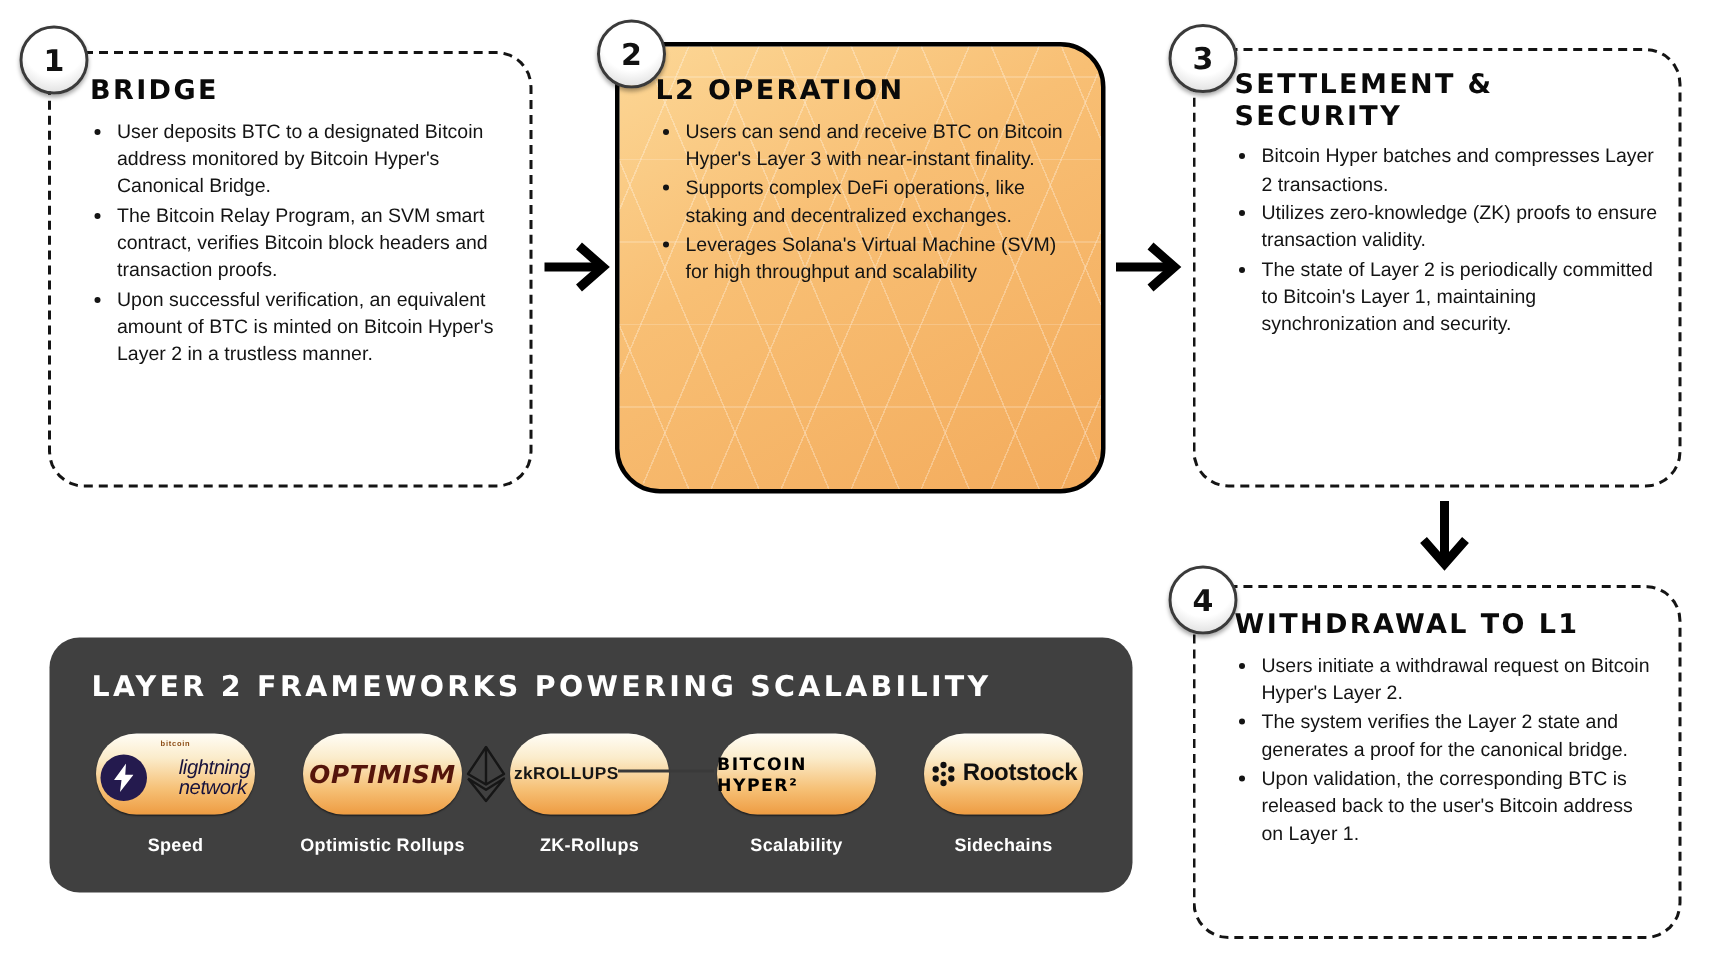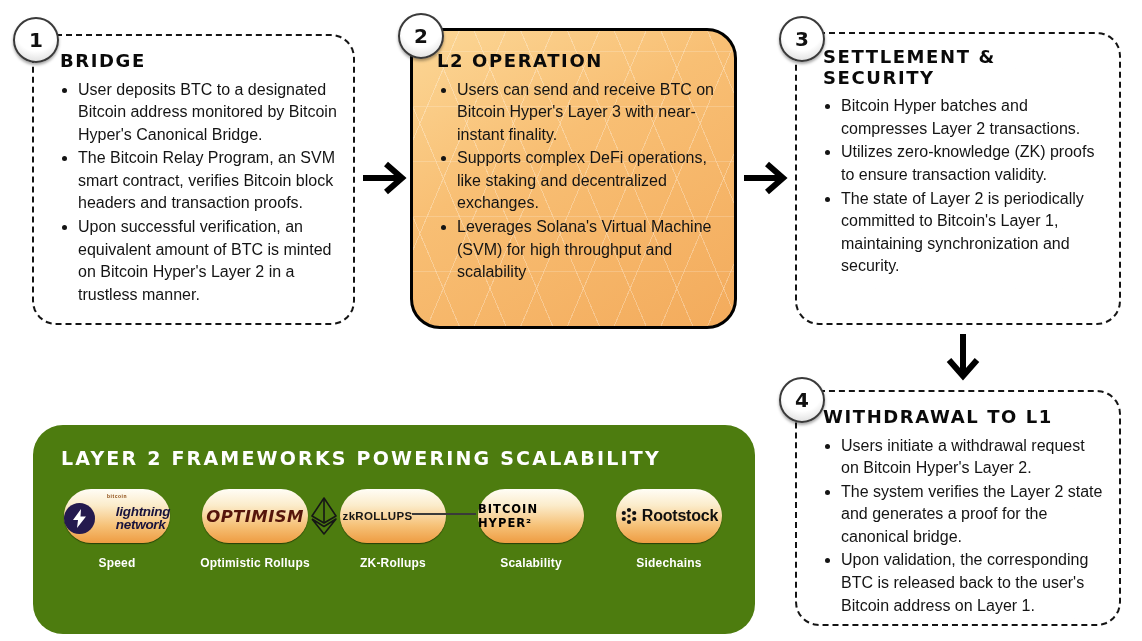--- a/index.html
+++ b/index.html
@@ -32,49 +32,49 @@
   .card4 .badge{left:-18px;top:-15px;}
 
   .card-title{position:relative;margin:0;font-family:"DejaVu Sans", sans-serif;font-weight:800;
     color:#0a0a0a;font-size:18px;letter-spacing:1.6px;line-height:1.15;z-index:2;}
   .card1 .card-title{padding:15px 10px 0 26px;}
   .card2 .card-title{padding:20px 10px 0 24px;}
   .card3 .card-title{padding:13px 10px 0 26px;max-width:240px;}
   .card4 .card-title{padding:15px 10px 0 26px;}
 
   .bullets{position:relative;margin:7px 0 0 0;padding:0 14px 0 44px;z-index:2;}
-  .bullets li{font-size:16px;line-height:1.41;color:#141414;margin-bottom:1px;}
+  .bullets li{font-size:13px;line-height:1.41;color:#141414;margin-bottom:1px;}
 
   
   .arrow{position:absolute;}
   .arrow path{stroke:#000;stroke-width:6;fill:none;stroke-linecap:butt;stroke-linejoin:miter;}
   .arrow1{left:361px;top:157px;}
   .arrow2{left:742px;top:157px;}
   .arrow3{left:942px;top:331px;}
 
   
-  .banner{position:absolute;left:33px;top:425px;width:722px;height:209px;box-sizing:border-box;
-    background:#4d7c0f;border-radius:30px;padding:24px 30px 0 28px;}
+  .banner{position:absolute;left:33px;top:425px;width:722px;height:170px;box-sizing:border-box;
+    background:#404040;border-radius:20px;padding:24px 30px 0 28px;}
   .banner-title{margin:0;color:#ffffff;font-family:"DejaVu Sans", sans-serif;font-weight:800;
     font-size:19px;letter-spacing:2.2px;line-height:1;}
   .fw-row{display:flex;justify-content:space-between;margin-top:21px;}
   .fw{display:flex;flex-direction:column;align-items:center;width:112px;}
   .pill{position:relative;width:106px;height:54px;border-radius:28px;box-sizing:border-box;
     display:flex;align-items:center;justify-content:center;
     background:linear-gradient(180deg,#fffdf6 0%,#fbeccb 30%,#f6c177 68%,#ee9c42 100%);
     box-shadow:0 1px 1px rgba(0,0,0,.5);}
   .fw-label{margin-top:13px;color:#ffffff;font-weight:bold;font-size:12px;letter-spacing:.2px;}
 
   
   .lt-top{position:absolute;top:4px;left:0;width:100%;text-align:center;
     font-size:5px;font-weight:bold;color:#8a4a12;letter-spacing:.5px;}
   .lt-row{display:flex;align-items:center;gap:3px;margin-top:5px;}
   .lt-circle{width:31px;height:31px;border-radius:50%;background:#241a4e;
     display:flex;align-items:center;justify-content:center;flex:0 0 auto;}
-  .lt-text{font-style:italic;font-weight:bold;font-size:13.5px;line-height:.92;
+  .lt-text{font-style:italic;font-weight:normal;font-size:13.5px;line-height:.92;
     color:#17123c;letter-spacing:-.3px;margin-left:18px;}
 
   
   .op-text{font-style:italic;font-weight:800;font-size:16.5px;color:#55150b;letter-spacing:.4px;
     font-family:"DejaVu Sans", sans-serif;}
 
   
   .zk-row{display:flex;align-items:center;gap:5px;}
   .zk-col{display:flex;flex-direction:row;align-items:flex-start;}
   .zk-text{font-weight:bold;font-size:11.5px;color:#161616;letter-spacing:.3px;}

